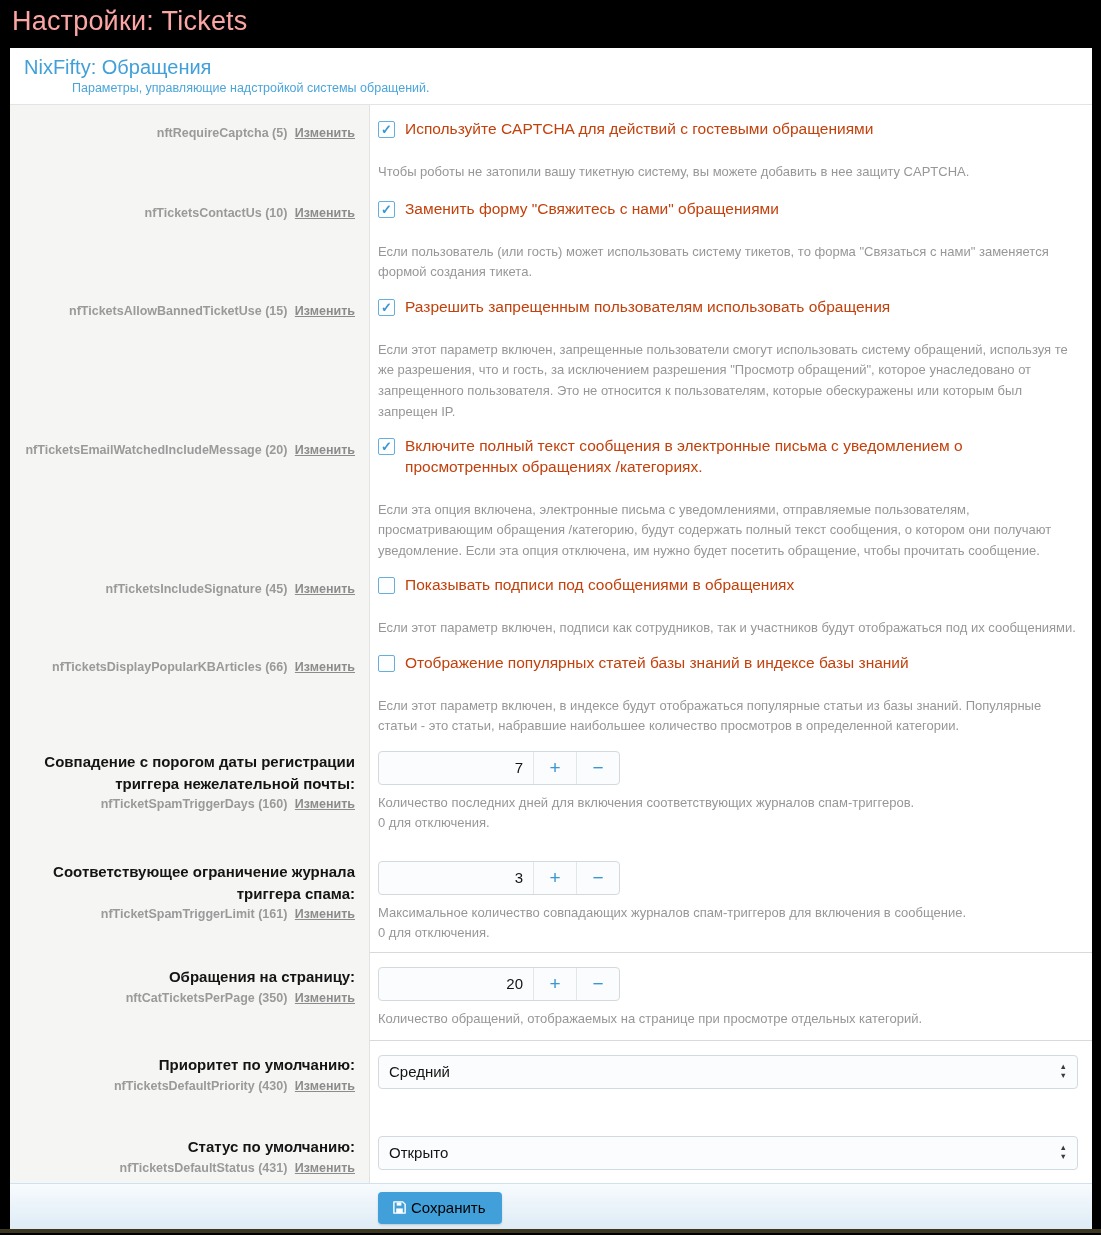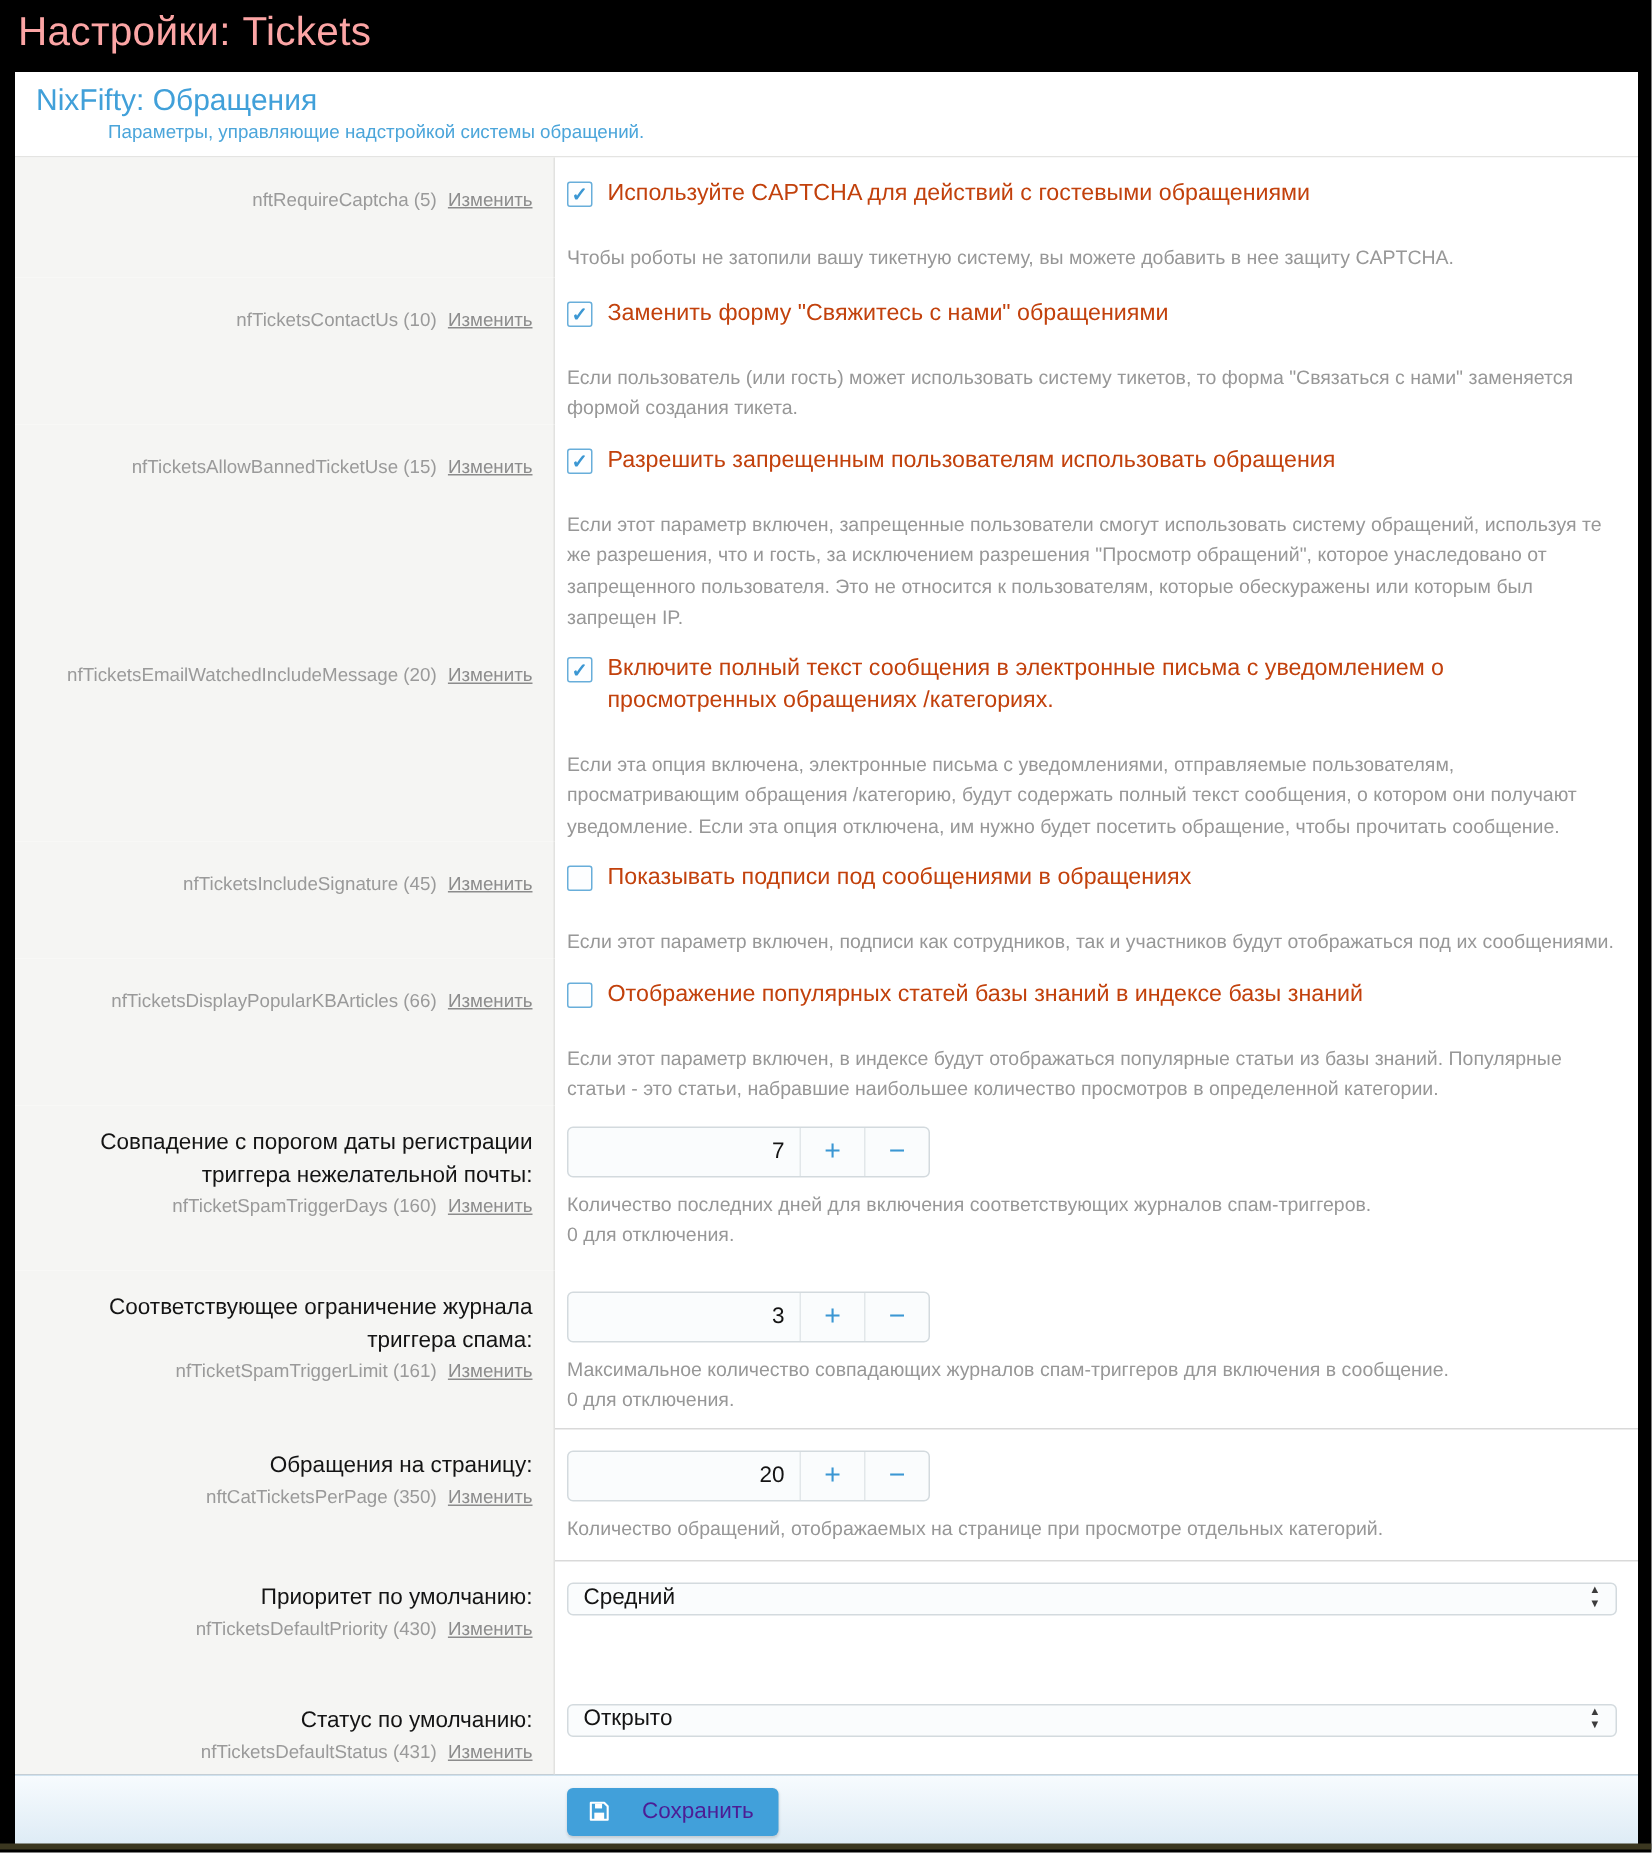--- a/index.html
+++ b/index.html
@@ -19,21 +19,21 @@
   }
   .panel-header{
     padding:8px 14px 8px 14px;border-bottom:1px solid #e4e4e2;background:#fff;
   }
   .panel-title{font-size:20px;line-height:22px;color:#41a0d9;font-weight:400;}
   .panel-subtitle{font-size:12.5px;line-height:15px;color:#4ba5da;margin-top:3px;margin-left:48px;}
   
   .row{display:flex;align-items:stretch;}
   .col-label{
     width:360px;box-sizing:border-box;background:#f5f5f3;
-    border-right:1px solid #e2e2e0;padding:14px 14px 0 10px;text-align:right;
+    border-right:1px solid #e2e2e0;padding:14px 14px 0 10px;text-align:right;font-weight:bold;
   }
   .col-content{flex:1;box-sizing:border-box;padding:14px 14px 0 8px;background:#fff;}
   .row.sep .col-content{border-top:1px solid #d9d9d9;}
   .opt-label{font-size:15px;color:#141414;line-height:1.45;}
   .debug-line{font-size:12.5px;color:#9a9a9a;line-height:16px;margin-top:2px;white-space:nowrap;}
   .edit-link{color:#8c8c8c;text-decoration:underline;cursor:pointer;margin-left:4px;}
   
   .cb-line{display:flex;align-items:flex-start;cursor:pointer;}
   .checkbox{
     flex:0 0 auto;width:15px;height:15px;margin:2px 10px 0 0;border:1px solid #68aeda;
@@ -53,34 +53,34 @@
     text-align:right;padding:0 10px;font-size:15px;color:#141414;
     font-family:"Liberation Sans", sans-serif;
   }
   .spin-btn{
     width:43px;border:none;border-left:1px solid #e2e7ea;background:transparent;
     color:#3b97d3;font-size:19px;line-height:32px;text-align:center;cursor:pointer;
     font-family:"Liberation Sans", sans-serif;padding:0;
   }
   
   .selectbox{
-    display:flex;align-items:flex-start;justify-content:space-between;height:22px;
+    display:flex;align-items:center;justify-content:space-between;height:34px;
     box-sizing:border-box;border:1px solid #d3dade;border-radius:4px;background:#fafcfd;
     padding:0 10px;font-size:15px;color:#141414;cursor:pointer;max-width:702px;
   }
   .updown{display:flex;flex-direction:column;color:#3c3c3c;font-size:7.5px;line-height:1.15;}
   
   .save-bar{
     position:absolute;left:10px;top:1183px;width:1082px;height:48px;box-sizing:border-box;
     background:linear-gradient(#f7fbfe,#ddebf5);display:flex;align-items:center;
     border-top:1px solid #cfe2ef;
   }
   .save-btn{
-    margin-left:368px;display:inline-flex;align-items:center;gap:21px;background:#41a0da;
-    color:#4c1d95;border:none;border-radius:4px;padding:7px 16px 8px 14px;font-size:15px;
+    margin-left:368px;display:inline-flex;align-items:center;gap:4px;background:#41a0da;
+    color:#000000;border:none;border-radius:4px;padding:7px 16px 8px 14px;font-size:15px;
     cursor:pointer;font-family:"Liberation Sans", sans-serif;box-shadow:0 1px 2px rgba(0,0,0,.15);
   }
   .bottom-strip{position:absolute;left:0;top:1229px;width:1101px;height:4px;background:#3b3720;}
 </style>
 </head>
 <body>
 
 <div class="page-title">Настройки: Tickets</div>
 
 <div class="panel">

